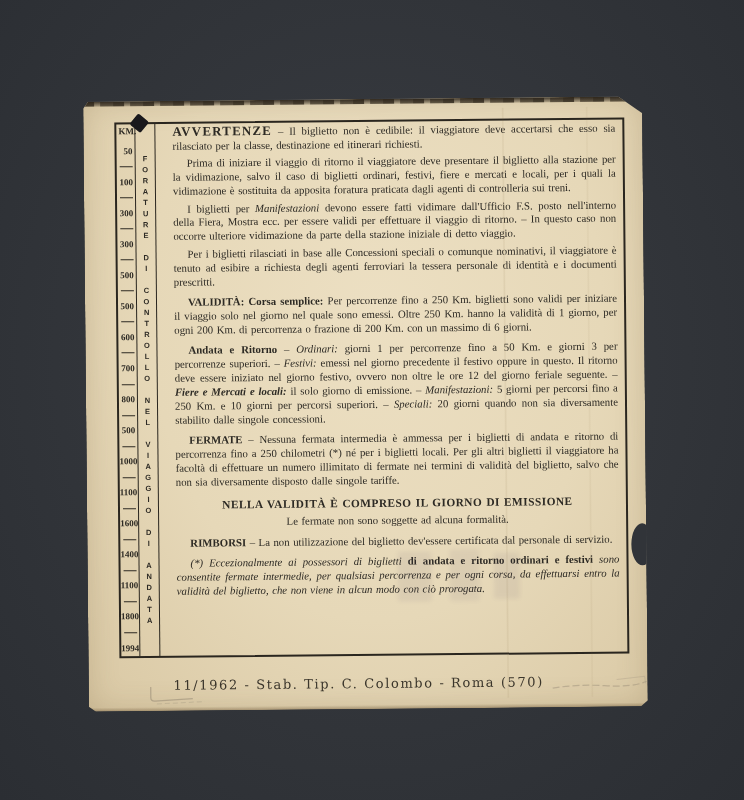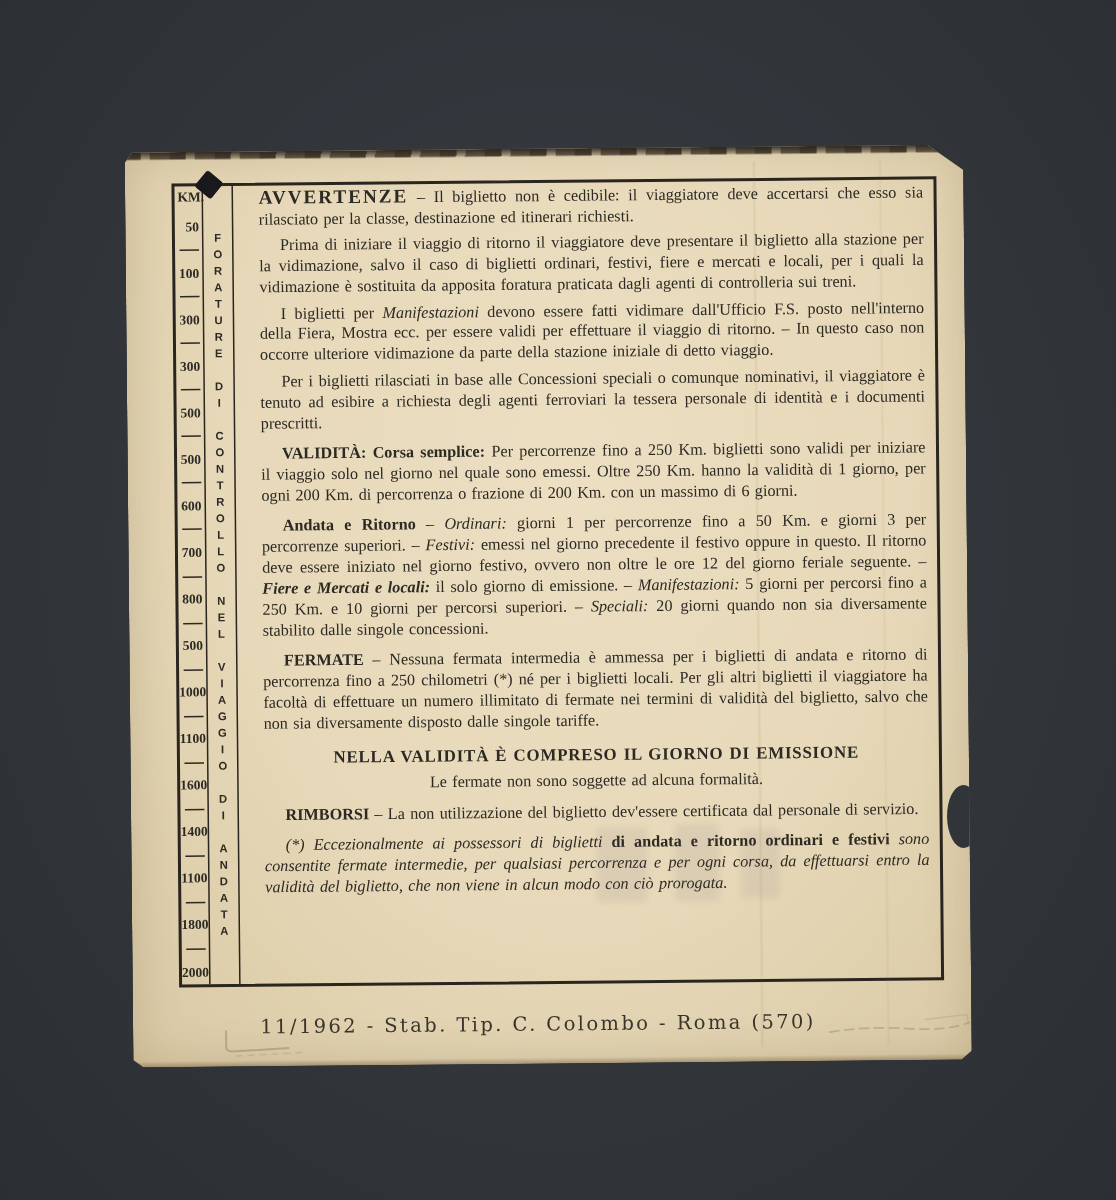--- a/index.html
+++ b/index.html
@@ -136,21 +136,21 @@
         <div class="km-cell">1100</div>
         <div class="km-tick"></div>
         <div class="km-cell">1600</div>
         <div class="km-tick"></div>
         <div class="km-cell">1400</div>
         <div class="km-tick"></div>
         <div class="km-cell">1100</div>
         <div class="km-tick"></div>
         <div class="km-cell">1800</div>
         <div class="km-tick"></div>
-        <div class="km-cell">2000</div>
+        <div class="km-cell">1994</div>
       </div>
 
     <div class="side-col">
       <div class="side-label">FORATURE DI CONTROLLO NEL VIAGGIO DI ANDATA</div>
     </div>
 
     <div class="punch"></div>
 
     <div class="textarea">
 

